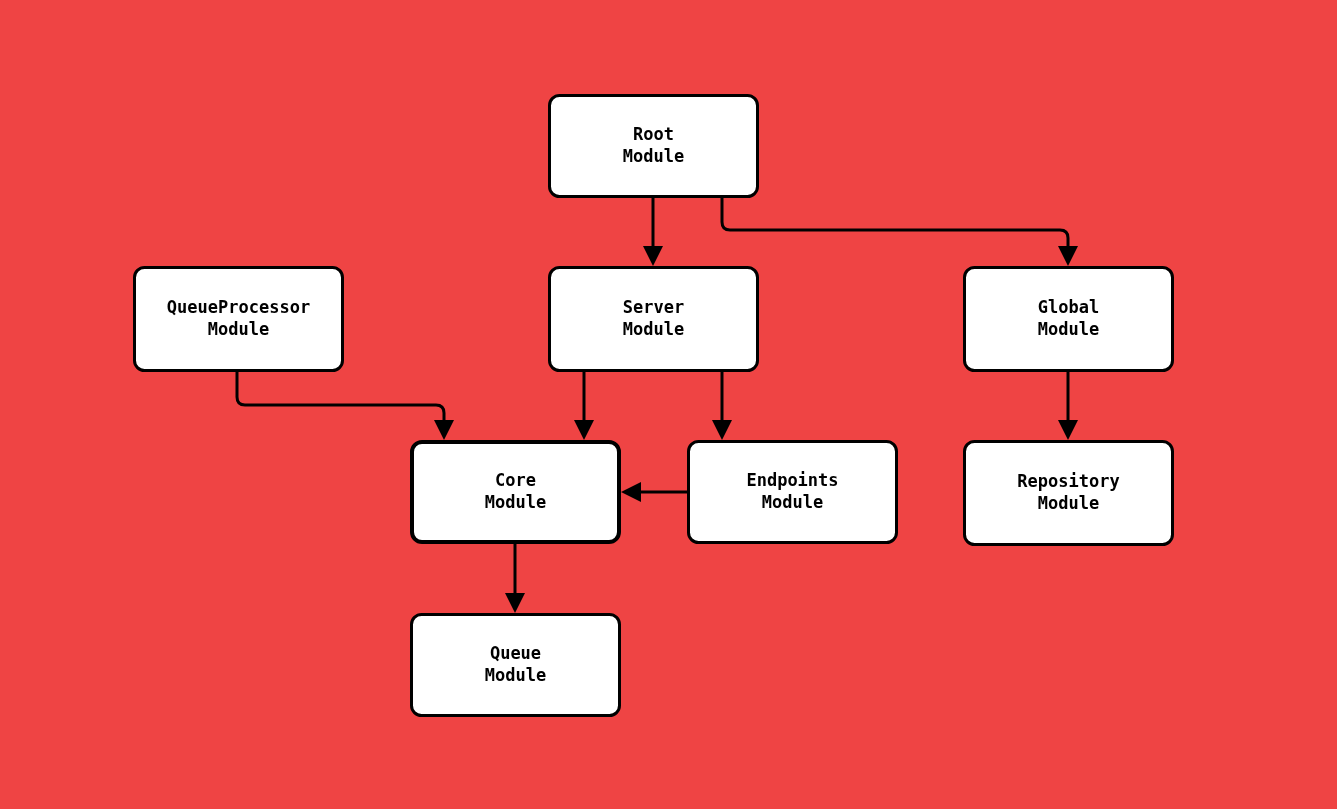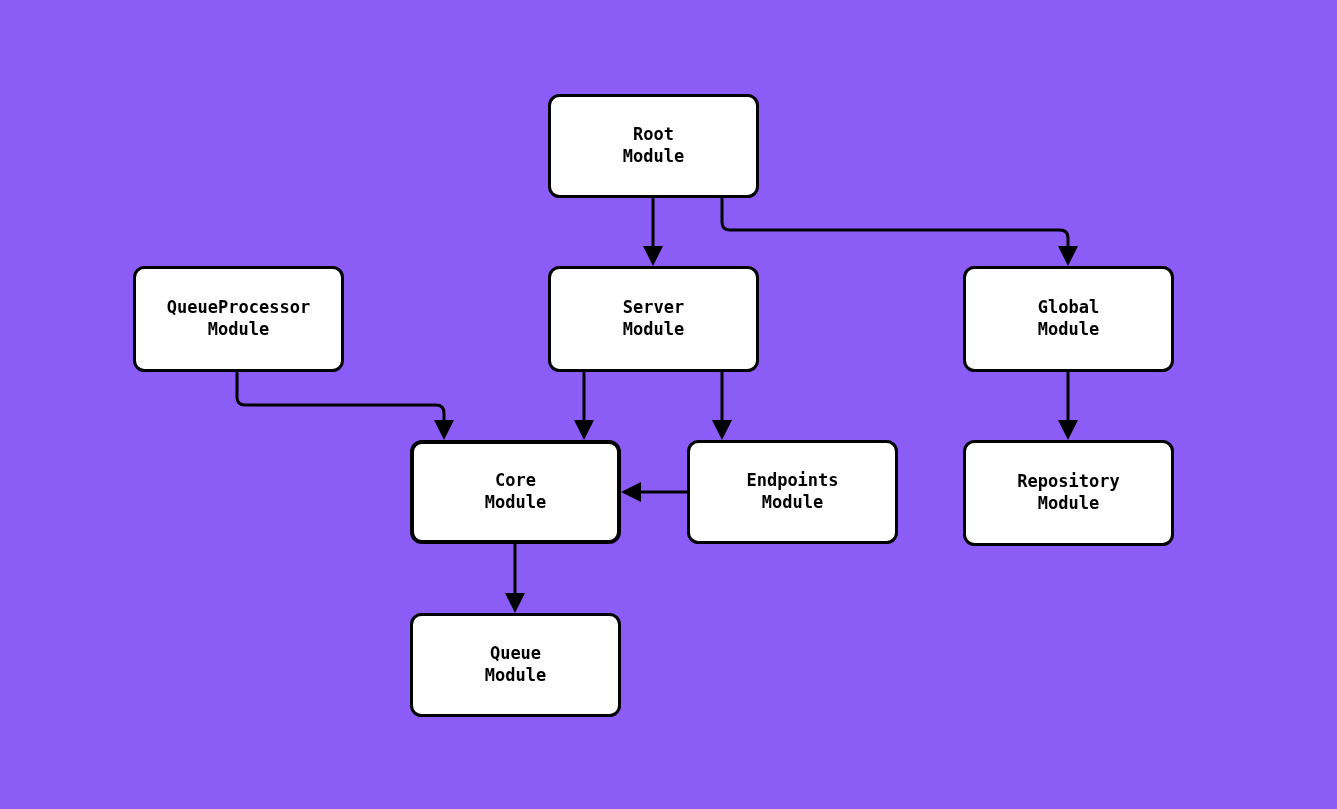--- a/index.html
+++ b/index.html
@@ -10,21 +10,21 @@
   body {
     width: 1337px;
     height: 809px;
     font-family: "DejaVu Sans Mono", "Liberation Mono", monospace;
     overflow: hidden;
   }
   #diagram-root {
     position: relative;
     width: 1337px;
     height: 809px;
-    background: #8b5cf6;
+    background: #ef4444;
   }
   #diagram-svg {
     position: absolute;
     inset: 0;
     width: 1337px;
     height: 809px;
     display: block;
   }
   .node-rect {
     fill: #ffffff;

